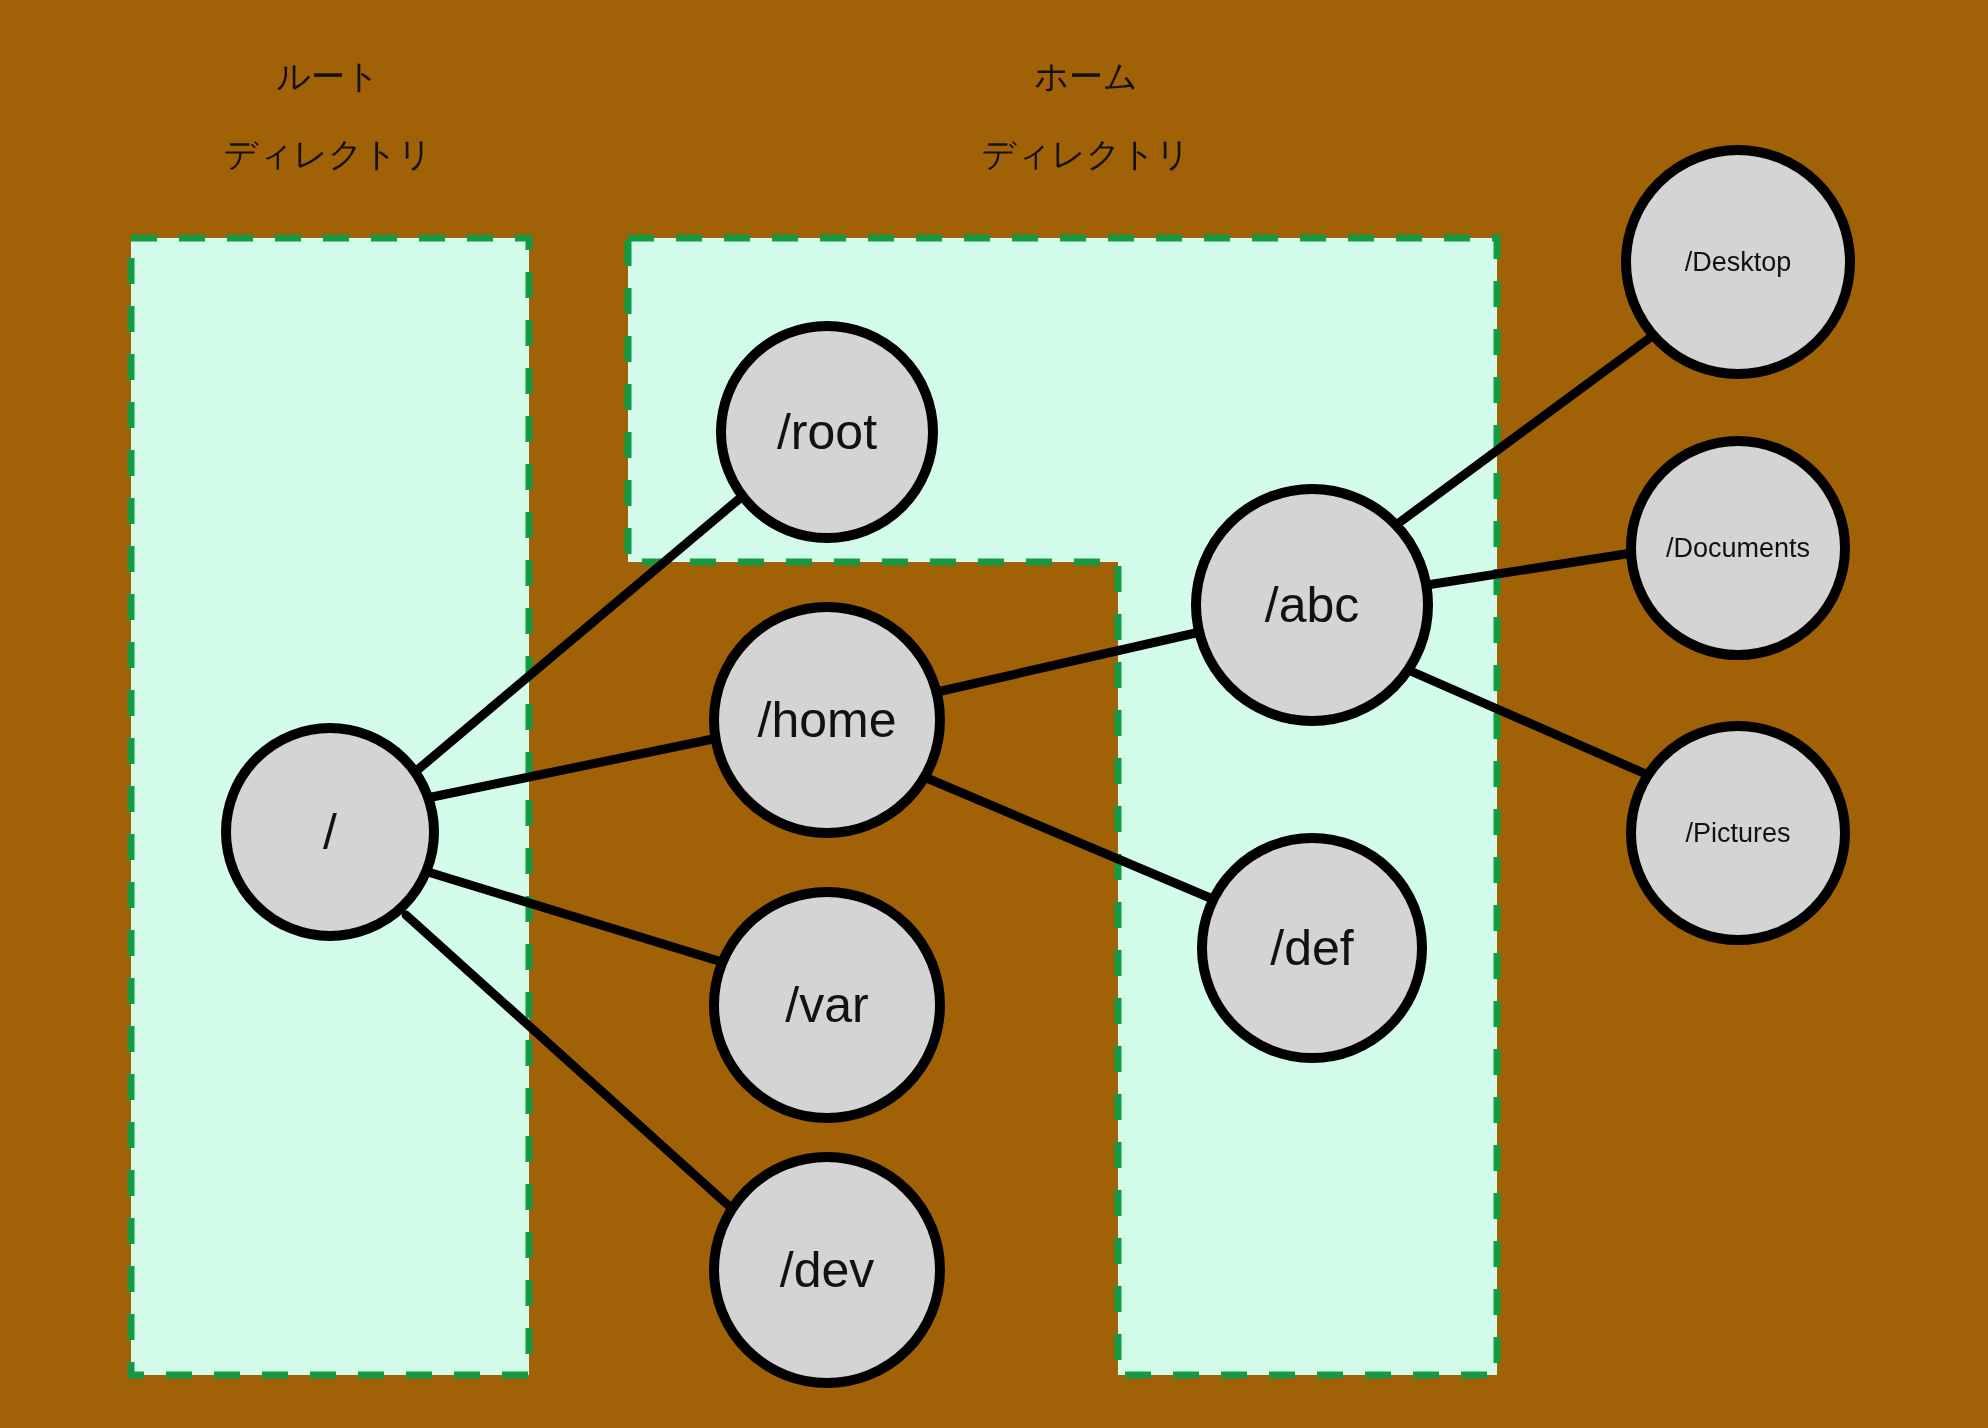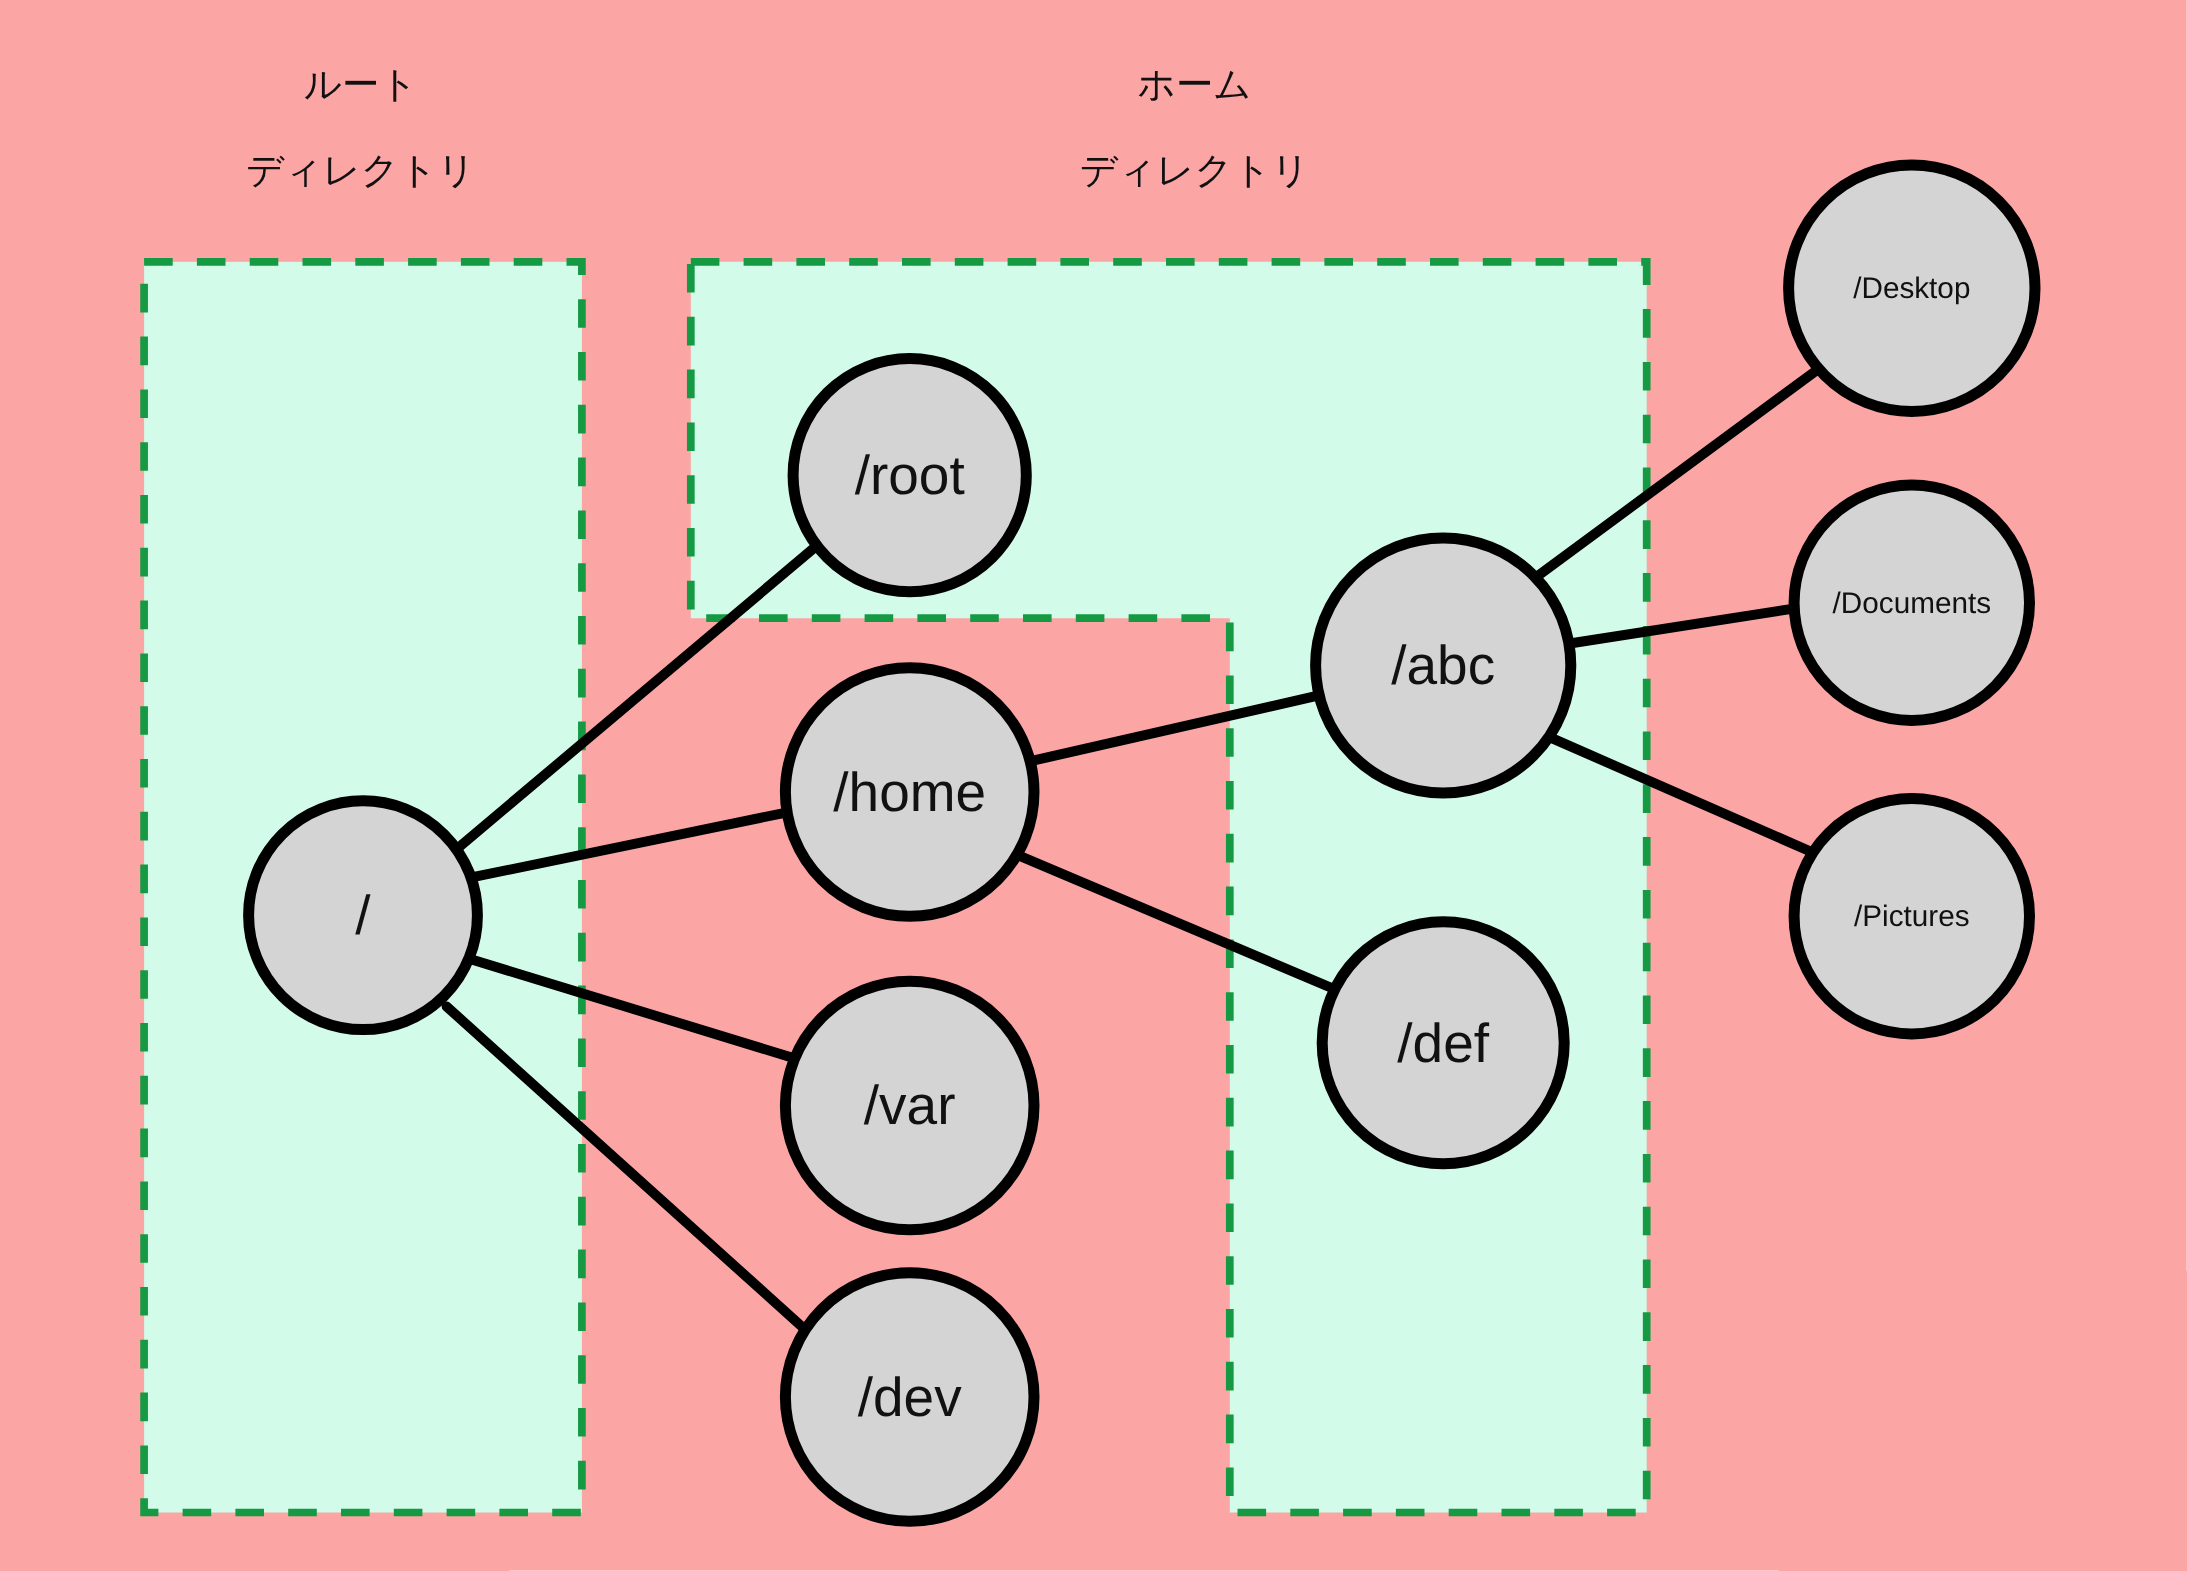--- a/index.html
+++ b/index.html
@@ -11,21 +11,21 @@
   body {
     font-family: "Liberation Sans", "DejaVu Sans", sans-serif;
     width: 1988px;
     height: 1428px;
     overflow: hidden;
   }
   #canvas-root {
     position: relative;
     width: 1988px;
     height: 1428px;
-    background: #fca5a5;
+    background: #a16207;
   }
   #diagram-svg {
     position: absolute;
     top: 0;
     left: 0;
     width: 1988px;
     height: 1428px;
   }
   .region-label {
     font-size: 34px;

